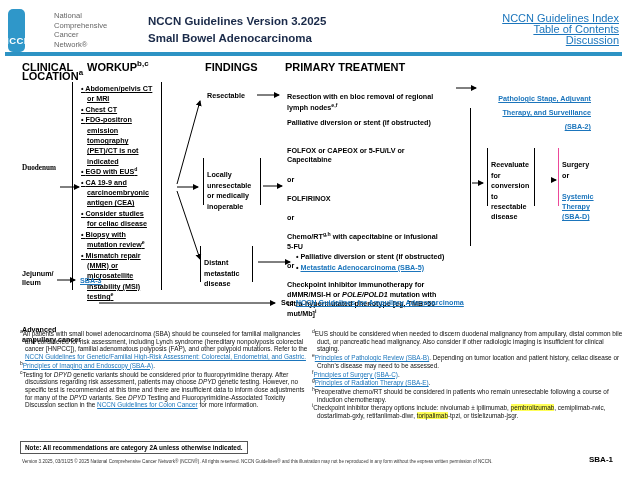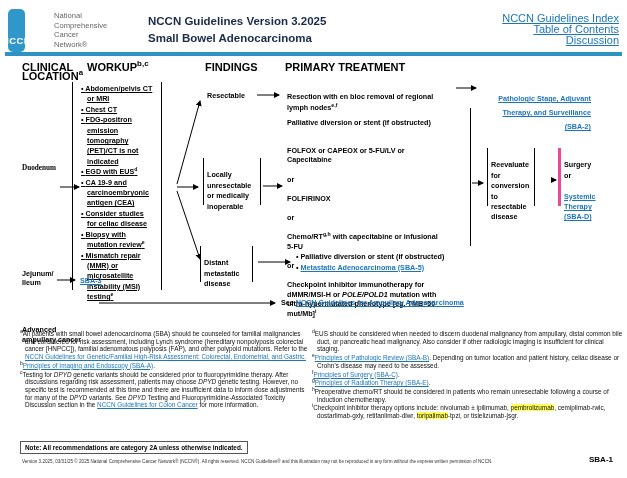--- a/index.html
+++ b/index.html
@@ -136,21 +136,21 @@
 mut/Mb]</span><sup>i</sup></div>
   </div>
 
   <div class="abs flow sidebar-box pre" style="left:487px;top:148px;width:48px;height:58px;">
     <span>Reevaluate
 for
 conversion
 to resectable
 disease</span>
   </div>
-  <div class="abs flow pre" style="left:558px;top:148px;width:62px;height:58px;border-left:3px solid #ec4899;padding:2px 3px;box-sizing:border-box;">
+  <div class="abs flow pre" style="left:558px;top:148px;width:62px;height:58px;border-left:1px solid #ec4899;padding:2px 3px;box-sizing:border-box;">
     <span>Surgery
 or</span><br>
     <span class="link">Systemic
 Therapy
 (SBA-D)</span>
   </div>
 
   <div class="abs flow" style="left:296px;top:252px;width:200px;line-height:10.5px;">
     <div class="bullet-line">Palliative diversion or stent (if obstructed)</div>
     <div class="bullet-line"><span class="link">Metastatic Adenocarcinoma (SBA-5)</span></div>

